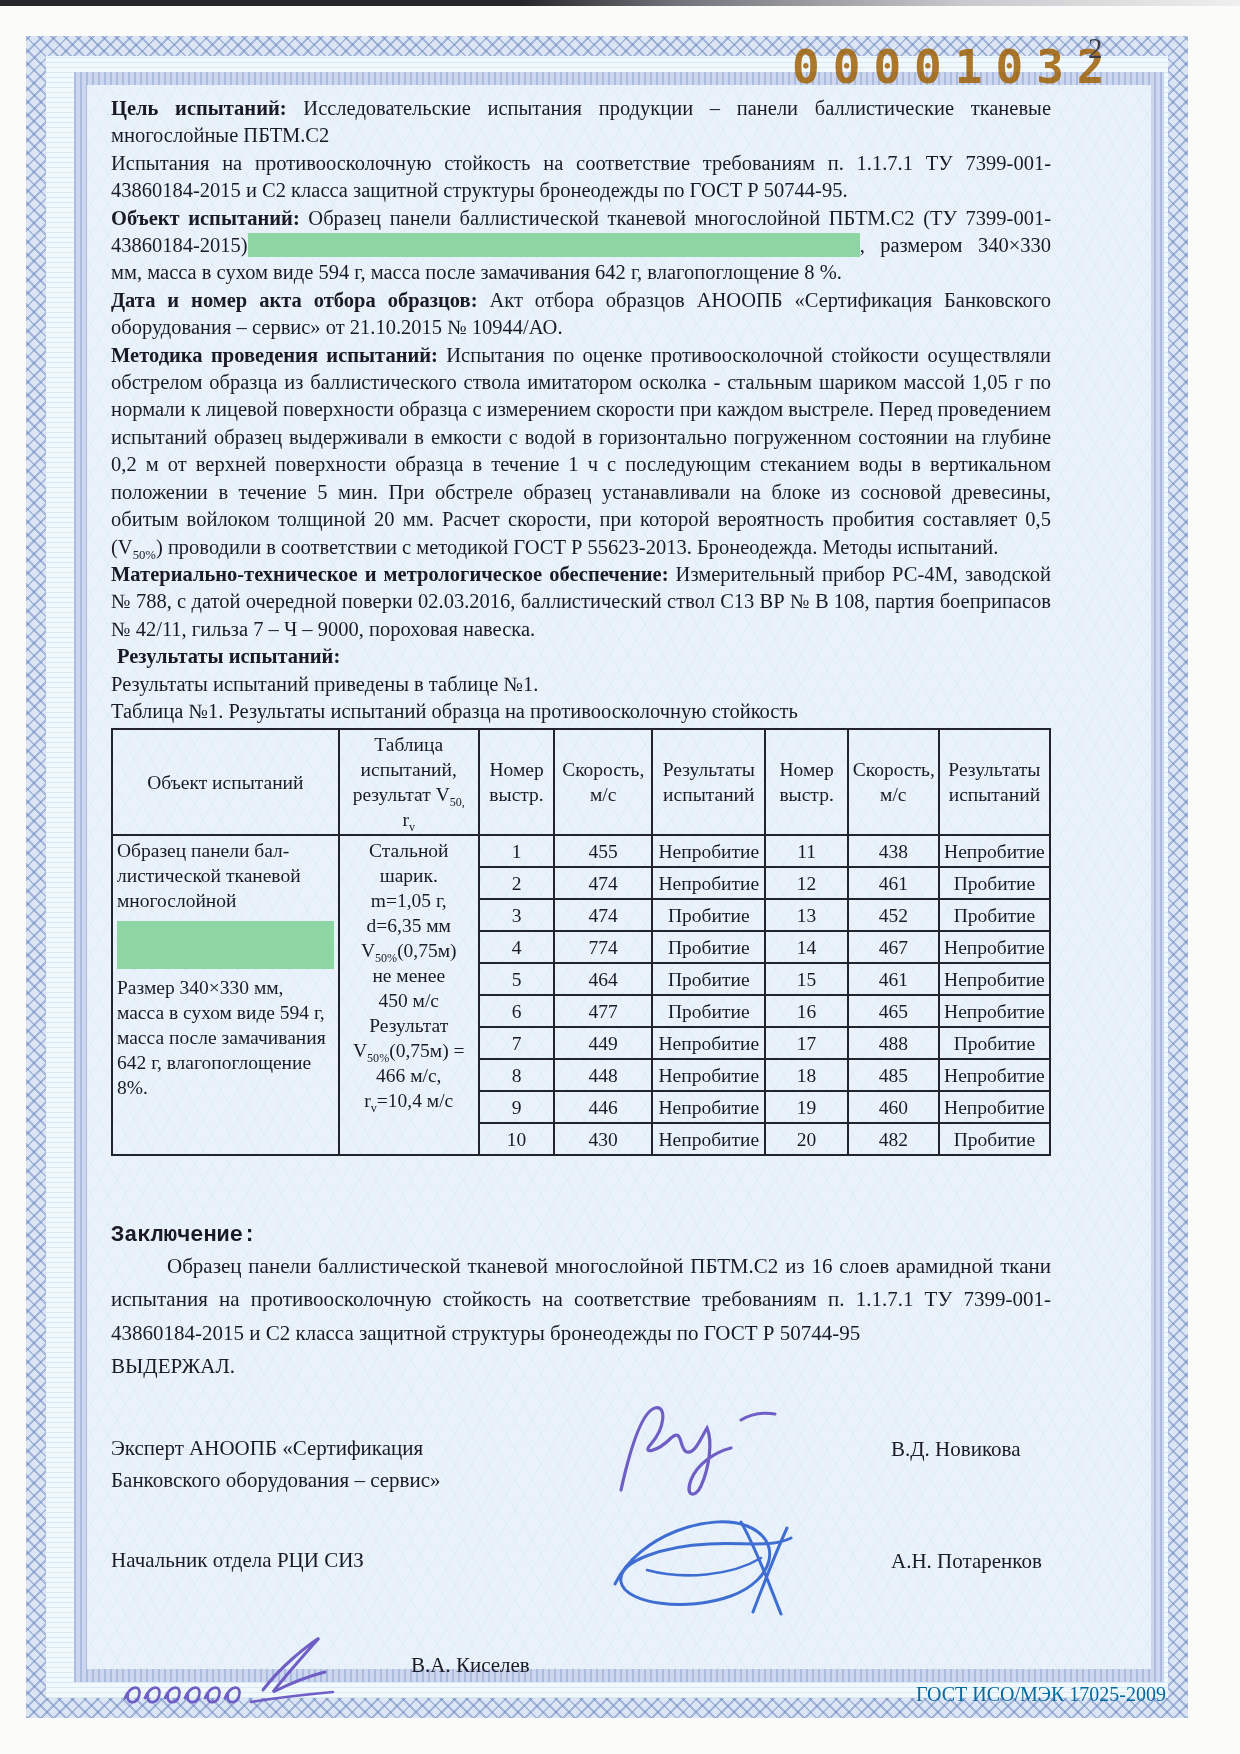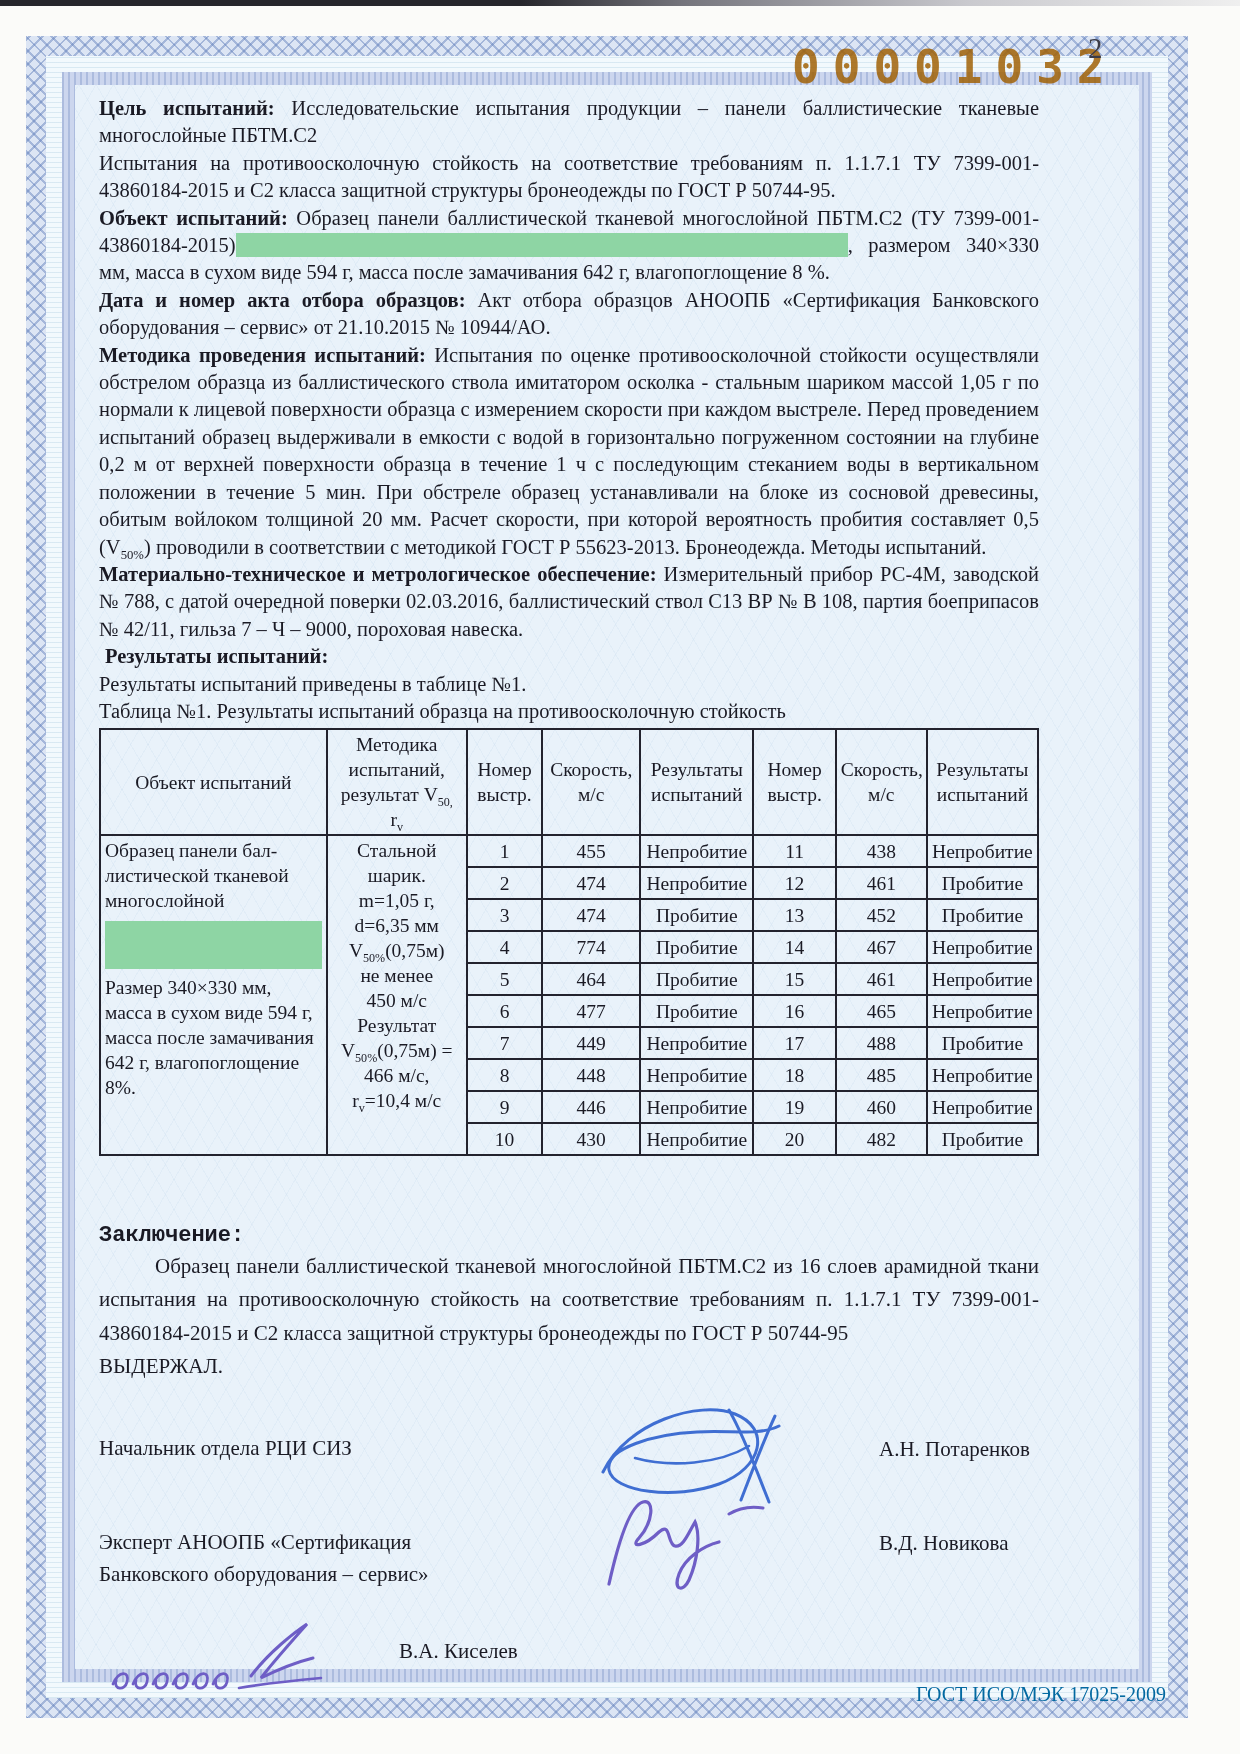--- a/index.html
+++ b/index.html
@@ -8,21 +8,21 @@
   .scan-edge-top{position:absolute;top:0;left:0;width:100%;height:6px;
         background:linear-gradient(90deg,#26262c 0%,#26262c 42%,#74747c 55%,#c9c9ce 78%,#efefef 100%);}
   
   .frame-outer{position:absolute;left:26px;top:36px;width:1162px;height:1682px;box-sizing:border-box;
         padding:20px;background-color:#dce5f4;
         background-image:repeating-linear-gradient(45deg,rgba(96,126,186,.45) 0 2px,transparent 2px 9px),
                          repeating-linear-gradient(-45deg,rgba(96,126,186,.45) 0 2px,transparent 2px 9px);}
   .frame-mid{width:100%;height:100%;box-sizing:border-box;padding:16px;background-color:#f2f9fd;
         background-image:repeating-linear-gradient(0deg,rgba(125,175,205,.22) 0 1px,transparent 1px 5px);}
   .frame-inner{width:100%;height:100%;box-sizing:border-box;padding:13px;background-color:#ccd6ee;
-        background-image:repeating-linear-gradient(90deg,rgba(112,138,192,.35) 0 2px,transparent 2px 6px);}
+        background-image:repeating-linear-gradient(90deg,rgba(112,138,192,.35) 0 2px,transparent 2px 6px);margin-left:12px;}
   .content{width:100%;height:100%;box-sizing:border-box;padding:10px 0 0 24px;background-color:#e9f2fa;
         background-image:repeating-linear-gradient(60deg,rgba(140,180,215,.09) 0 1px,transparent 1px 15px),
                          repeating-linear-gradient(-60deg,rgba(140,180,215,.09) 0 1px,transparent 1px 15px);}
   
   .stamp{position:absolute;top:40px;left:792px;z-index:6;font-family:"DejaVu Sans Mono",monospace;
         font-size:46px;font-weight:bold;letter-spacing:13px;color:#a16207;opacity:.85;}
   .stamp-sup{position:absolute;top:32px;left:1088px;z-index:6;font-size:29px;color:#3c3c48;
         font-family:"Liberation Serif",serif;}
   
   .doc{width:940px;font-size:20.5px;line-height:27.4px;}
@@ -96,21 +96,21 @@
                   <col style="width:88px">
             <col style="width:102px">
                   <col style="width:74px">
                   <col style="width:82px">
                   <col style="width:100px">
           </colgroup>
           <thead>
             <tr>
               <th>Объект испытаний</th>
               <th>
-                <div>Методика</div>
+                <div>Таблица</div>
                 <div>испытаний,</div>
                 <div><span>результат V</span><sub>50,</sub></div>
                 <div><span>r</span><sub>v</sub></div>
               </th>
               <th>Номер выстр.</th>
               <th>Скорость, м/с</th>
               <th>Результаты испытаний</th>
               <th>Номер выстр.</th>
               <th>Скорость, м/с</th>
               <th>Результаты испытаний</th>
@@ -219,46 +219,46 @@
         </table>
 
         <div class="conclusion">
           <p class="conclusion-label">Заключение:</p>
           <p class="body"><span>Образец панели баллистической тканевой многослойной ПБТМ.С2 из 16 слоев арамидной ткани испытания на противоосколочную стойкость на соответствие требованиям п. 1.1.7.1 ТУ 7399-001-43860184-2015 и С2 класса защитной структуры бронеодежды по ГОСТ Р 50744-95</span>
             <span class="verdict">ВЫДЕРЖАЛ.</span></p>
         </div>
 
         <div class="sig-section">
 
+          <div class="sig-row">
+            <div class="sig-role">
+              <div>Эксперт АНООПБ «Сертификация</div>
+              <div>Банковского оборудования – сервис»</div>
+            </div>
+            <div class="sig-art">
+              <svg width="230" height="110" viewBox="0 0 230 110">
+                <path d="M30 96 C38 60 50 18 64 14 C76 11 74 34 60 50 C50 61 66 58 80 44 C92 33 88 56 96 58 C104 60 110 44 116 34 C122 48 118 74 110 92 C104 105 94 102 100 86 C106 70 124 58 140 54" stroke="#6e5ec6" stroke-width="3.2" fill="none" stroke-linecap="round"></path>
+                <path d="M150 26 C160 20 172 18 184 20" stroke="#6e5ec6" stroke-width="3" fill="none" stroke-linecap="round"></path>
+              </svg>
+            </div>
+            <div class="sig-name">В.Д. Новикова</div>
+          </div>
+
           <div class="sig-row" style="margin-top:48px">
             <div class="sig-role">
               <div>Начальник отдела РЦИ СИЗ</div>
             </div>
             <div class="sig-art">
               <svg width="240" height="120" viewBox="0 0 240 120">
                 <path d="M24 78 C48 28 120 6 156 20 C192 34 184 74 140 90 C96 106 34 98 30 76 C26 54 76 40 118 38 C152 36 180 42 200 32" stroke="#3f6ed2" stroke-width="3" fill="none" stroke-linecap="round"></path>
                 <path d="M56 64 C92 74 140 70 170 52" stroke="#3f6ed2" stroke-width="2.6" fill="none" stroke-linecap="round"></path>
                 <path d="M150 16 C166 44 178 78 190 108 M196 22 C184 48 172 80 162 106" stroke="#3f6ed2" stroke-width="3" fill="none" stroke-linecap="round"></path>
               </svg>
             </div>
             <div class="sig-name">А.Н. Потаренков</div>
-          </div>
-
-          <div class="sig-row">
-            <div class="sig-role">
-              <div>Эксперт АНООПБ «Сертификация</div>
-              <div>Банковского оборудования – сервис»</div>
-            </div>
-            <div class="sig-art">
-              <svg width="230" height="110" viewBox="0 0 230 110">
-                <path d="M30 96 C38 60 50 18 64 14 C76 11 74 34 60 50 C50 61 66 58 80 44 C92 33 88 56 96 58 C104 60 110 44 116 34 C122 48 118 74 110 92 C104 105 94 102 100 86 C106 70 124 58 140 54" stroke="#6e5ec6" stroke-width="3.2" fill="none" stroke-linecap="round"></path>
-                <path d="M150 26 C160 20 172 18 184 20" stroke="#6e5ec6" stroke-width="3" fill="none" stroke-linecap="round"></path>
-              </svg>
-            </div>
-            <div class="sig-name">В.Д. Новикова</div>
           </div>
 
           <div class="sig-row" style="margin-top:44px">
             <div class="sig-art">
               <svg width="240" height="110" viewBox="0 0 240 110">
                 <path d="M14 88 c6 -14 17 -13 14 -2 c-2 9 -14 8 -11 -2 m17 4 c6 -14 17 -13 14 -2 c-2 9 -14 8 -11 -2 m17 4 c6 -14 17 -13 14 -2 c-2 9 -14 8 -11 -2 m17 4 c6 -14 17 -13 14 -2 c-2 9 -14 8 -11 -2 m17 4 c6 -14 17 -13 14 -2 c-2 9 -14 8 -11 -2 m17 4 c6 -14 17 -13 14 -2 c-2 9 -14 8 -11 -2" stroke="#6e5ec6" stroke-width="2.8" fill="none" stroke-linecap="round"></path>
                 <path d="M152 80 C170 56 196 36 208 28 C194 44 174 66 162 82 C178 74 198 66 214 62" stroke="#6e5ec6" stroke-width="3" fill="none" stroke-linecap="round"></path>
                 <path d="M140 92 C170 87 200 84 222 82" stroke="#6e5ec6" stroke-width="2.6" fill="none" stroke-linecap="round"></path>
               </svg>
             </div>

